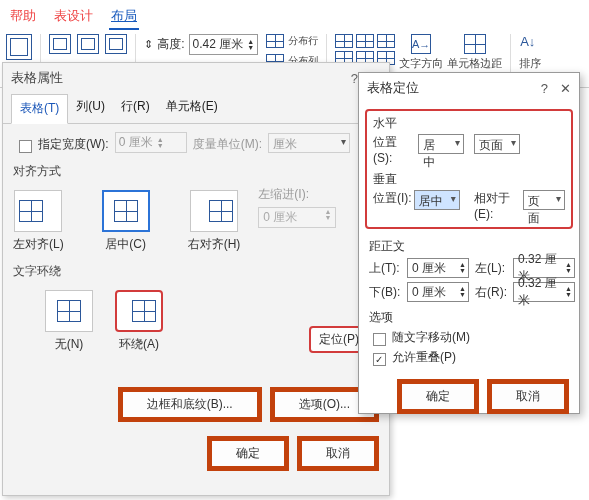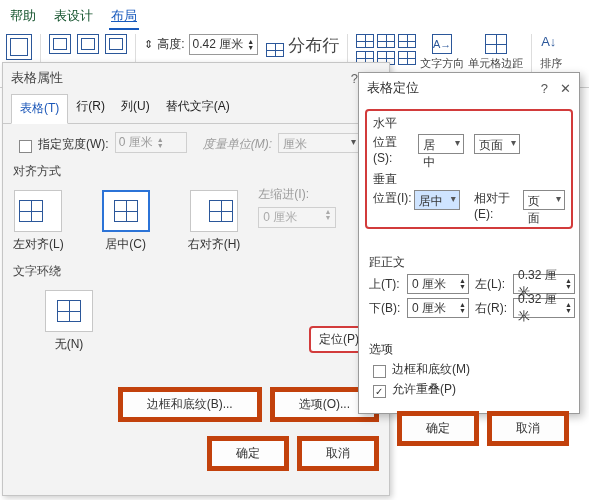--- a/index.html
+++ b/index.html
@@ -1,32 +1,32 @@
 <!DOCTYPE html>
 <html><head>
 <meta charset="utf-8">
 <style>
   * { box-sizing: border-box; margin: 0; padding: 0; font-family: "Microsoft YaHei", "Segoe UI", sans-serif; }
   body { background: #fff; width: 589px; height: 500px; overflow: hidden; position: relative; font-size: 12px; color: #333; }
 
   
   .ribbon-tabs { display: flex; gap: 14px; padding: 4px 8px 0 8px; font-size: 13px; }
-  .ribbon-tab { color: #14532d; padding: 3px 2px; }
+  .ribbon-tab { color: #ef4444; padding: 3px 2px; }
   .ribbon-tab.active { color: #185abd; border-bottom: 2px solid #185abd; font-weight: 500; }
   .ribbon-tab.under { text-decoration: underline; }
 
   .ribbon-body { display: flex; align-items: flex-start; padding: 4px 6px 2px 6px; gap: 8px; border-bottom: 1px solid #d0d0d0; height: 58px; }
   .ribbon-btn { display: flex; flex-direction: column; align-items: center; font-size: 11px; color: #444; }
   .ribbon-icon { width: 26px; height: 26px; border: 1px solid #2b579a; background: #fff; position: relative; }
   .ribbon-icon::after { content:""; position:absolute; inset:3px; border:1px solid #2b579a; }
   .ribbon-sep { width:1px; background:#ddd; height:48px; }
   .height-ctrl { display:flex; align-items:center; gap:4px; font-size:12px; }
   .spin { border:1px solid #999; padding:1px 3px; display:inline-flex; align-items:center; gap:4px; background:#fff; }
   .spin-arrows { display:flex; flex-direction:column; font-size:7px; line-height:6px; user-select:none; }
-  .minibtn { font-size:17px; color:#444; display:flex; align-items:flex-end; gap:4px; }
+  .minibtn { font-size:10px; color:#444; display:flex; align-items:flex-end; gap:4px; }
   .stack { display:flex; flex-direction:column; gap:3px; }
   .ribbon-large { display:flex; flex-direction:column; align-items:center; gap:2px; font-size:11px; color:#444;}
   .cellm { width:26px; height:20px; border:1px solid #2b579a; position:relative;}
   .cellm::before,.cellm::after{content:"";position:absolute;background:#2b579a;}
   .cellm::before{left:50%;top:0;bottom:0;width:1px;}
   .cellm::after{top:50%;left:0;right:0;height:1px;}
 
   
   .dialog-main {
     position: absolute; left: 2px; top: 62px; width: 388px; height: 434px;
@@ -65,21 +65,21 @@
   .indent-label { color:#9a9a9a; font-size:12px;}
   .indent-spin { border:1px solid #cfcfcf; background:#f4f4f4; color:#aaa; padding:1px 4px; width:78px; display:flex; justify-content:space-between;}
 
   
   .dialog-pos {
     position:absolute; left: 358px; top: 72px; width: 222px; height: 342px;
     background:#fff; border:1px solid #9a9a9a; box-shadow: 3px 3px 8px rgba(0,0,0,.25);
   }
   .pos-title { display:flex; justify-content:space-between; align-items:center; padding:6px 8px; font-size:13px;}
   .pos-body { padding: 4px 10px 8px 10px; font-size:12px; display:flex; flex-direction:column; gap:3px;}
-  .pos-section { margin-top:20px; }
+  .pos-section { margin-top:4px; }
   .pos-red { border:2px solid #d23b3b; border-radius:4px; padding:4px 6px 6px 6px; margin:2px -4px;}
   .field-row { display:flex; gap:10px; margin-top:2px;}
   .field-col { display:flex; flex-direction:row; gap:2px; flex:1;}
   .dd { border:1px solid #888; background:#fff; padding:2px 16px 2px 4px; height:20px; position:relative; font-size:12px;}
   .dd.sel { background:#cfe4ff; }
   .spin2 { border:1px solid #888; background:#fff; padding:1px 2px 1px 4px; height:20px; display:flex; justify-content:space-between; align-items:center;}
   .pos-grid { display:grid; grid-template-columns: 32px 62px 32px 62px; gap:4px 6px; align-items:center;}
 </style>
 </head>
 <body>
@@ -159,36 +159,36 @@
 <div class="dialog-main">
   <div class="dlg-title">
     <span>表格属性</span>
     <span class="dlg-title-right">
       <span>?</span>
       <span>✕</span>
     </span>
   </div>
   <div class="tabs">
     <div class="tab active">表格(T)</div>
+    <div class="tab">列(U)</div>
     <div class="tab">行(R)</div>
-    <div class="tab">列(U)</div>
-    <div class="tab">替代文字(A)</div>
+    <div class="tab">单元格(E)</div>
   </div>
   <div class="dlg-body">
     <div class="row" style="margin-left:6px;">
       <span class="chk"></span>
       <span>指定宽度(W):</span>
       <div class="spin disabled" style="background:#f4f4f4;border-color:#cfcfcf;width:72px;">
         <span>0 厘米</span>
           <span class="spin-arrows">
             <span>▲</span>
             <span>▼</span>
           </span>
       </div>
-      <span class="disabled" style="margin-left:10px;font-style:italic;">度量单位(M):</span>
+      <span class="disabled" style="">度量单位(M):</span>
       <div class="faux-select disabled" style="background:#f4f4f4;border-color:#cfcfcf;width:82px;">厘米</div>
     </div>
 
     <div class="section-label" style="margin-top:10px;">对齐方式</div>
     <div style="display:flex;">
       <div class="align-group">
         <div class="align-opt">
           <div class="align-box">
               <div class="mini-table" style="margin-right:14px;"></div>
             </div>
@@ -221,20 +221,26 @@
 
     <div class="section-label" style="margin-top:10px;">文字环绕</div>
     <div style="display:flex; align-items:flex-end;">
       <div class="wrap-group">
         <div class="wrap-opt">
           <div class="wrap-box">
               <div class="mini-table"></div>
             </div>
           <span class="align-label">无(N)</span>
         </div>
+        <div class="wrap-opt">
+          <div class="wrap-box red-highlight">
+              <div class="mini-table" style="margin-left:10px;"></div>
+            </div>
+          <span class="align-label">环绕(A)</span>
+        </div>
       </div>
       <div style="flex:1;"></div>
       <div class="btn small red-highlight" style="padding:3px 8px;">定位(P)...</div>
     </div>
 
     <div class="btns-row" style="margin-top:34px;">
       <div class="btn">边框和底纹(B)...</div>
       <div class="btn">选项(O)...</div>
     </div>
     <div class="btns-row" style="margin-top:14px;">
@@ -309,21 +315,21 @@
           <span class="spin-arrows">
             <span>▲</span>
             <span>▼</span>
           </span>
         </div>
     </div>
 
     <div class="pos-section">选项</div>
     <div class="row" style="margin-left:4px;">
       <span class="chk"></span>
-      <span>边框和底纹(M)</span>
+      <span>随文字移动(M)</span>
     </div>
     <div class="row" style="margin-left:4px;">
       <span class="chk checked"></span>
       <span>允许重叠(P)</span>
     </div>
 
     <div class="btns-row" style="margin-top:10px;">
       <div class="btn">确定</div>
       <div class="btn">取消</div>
     </div>

